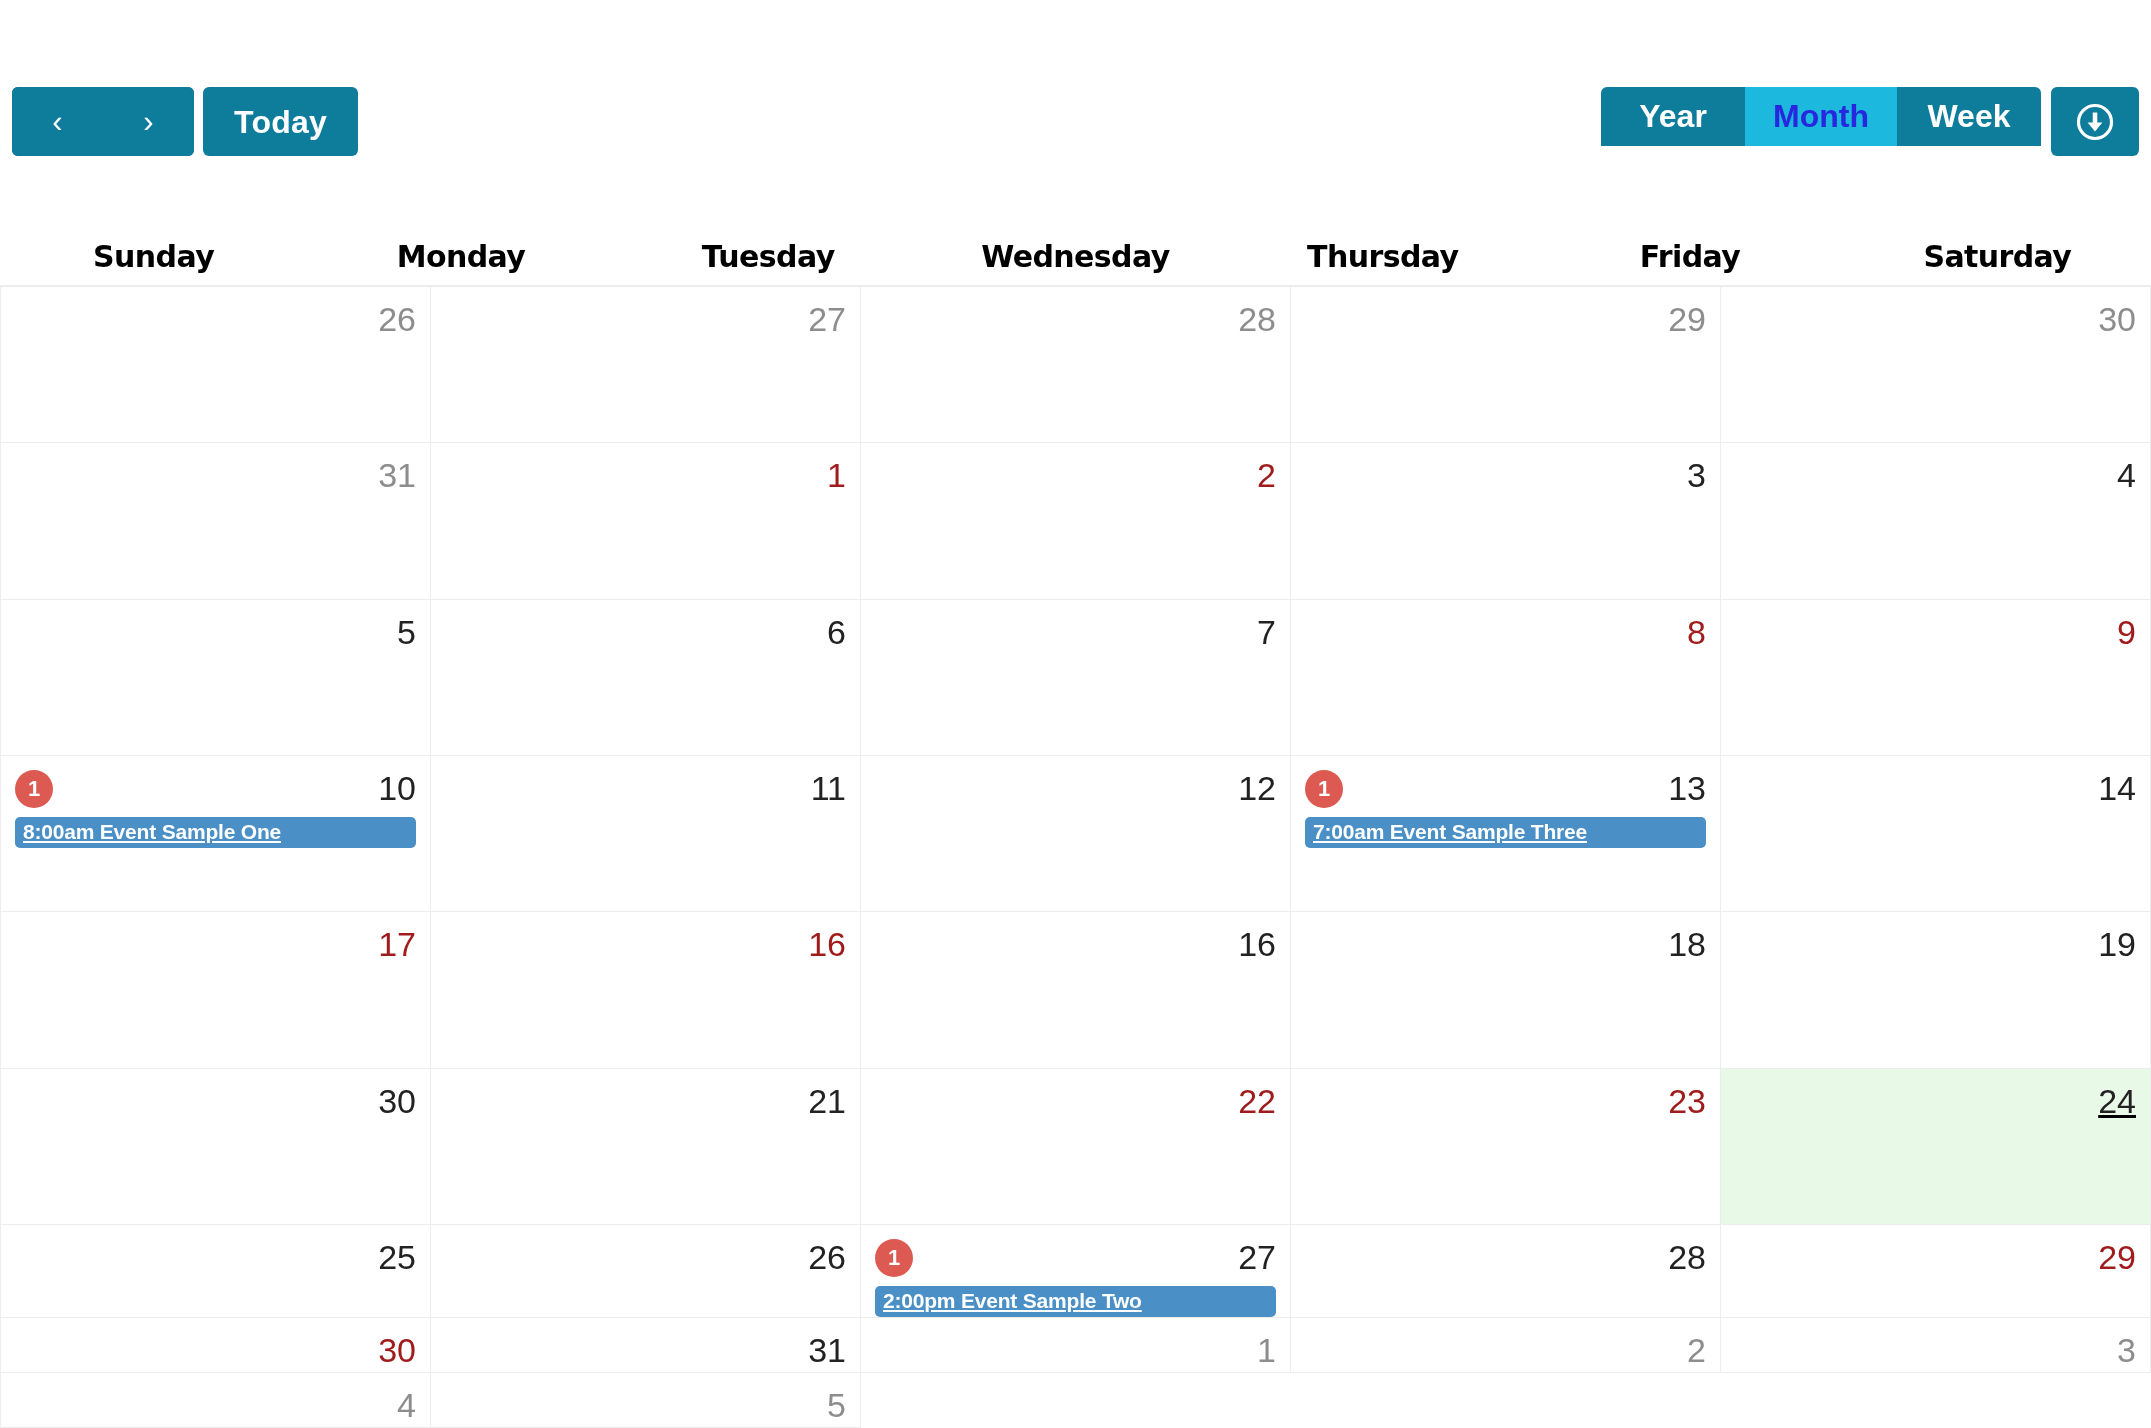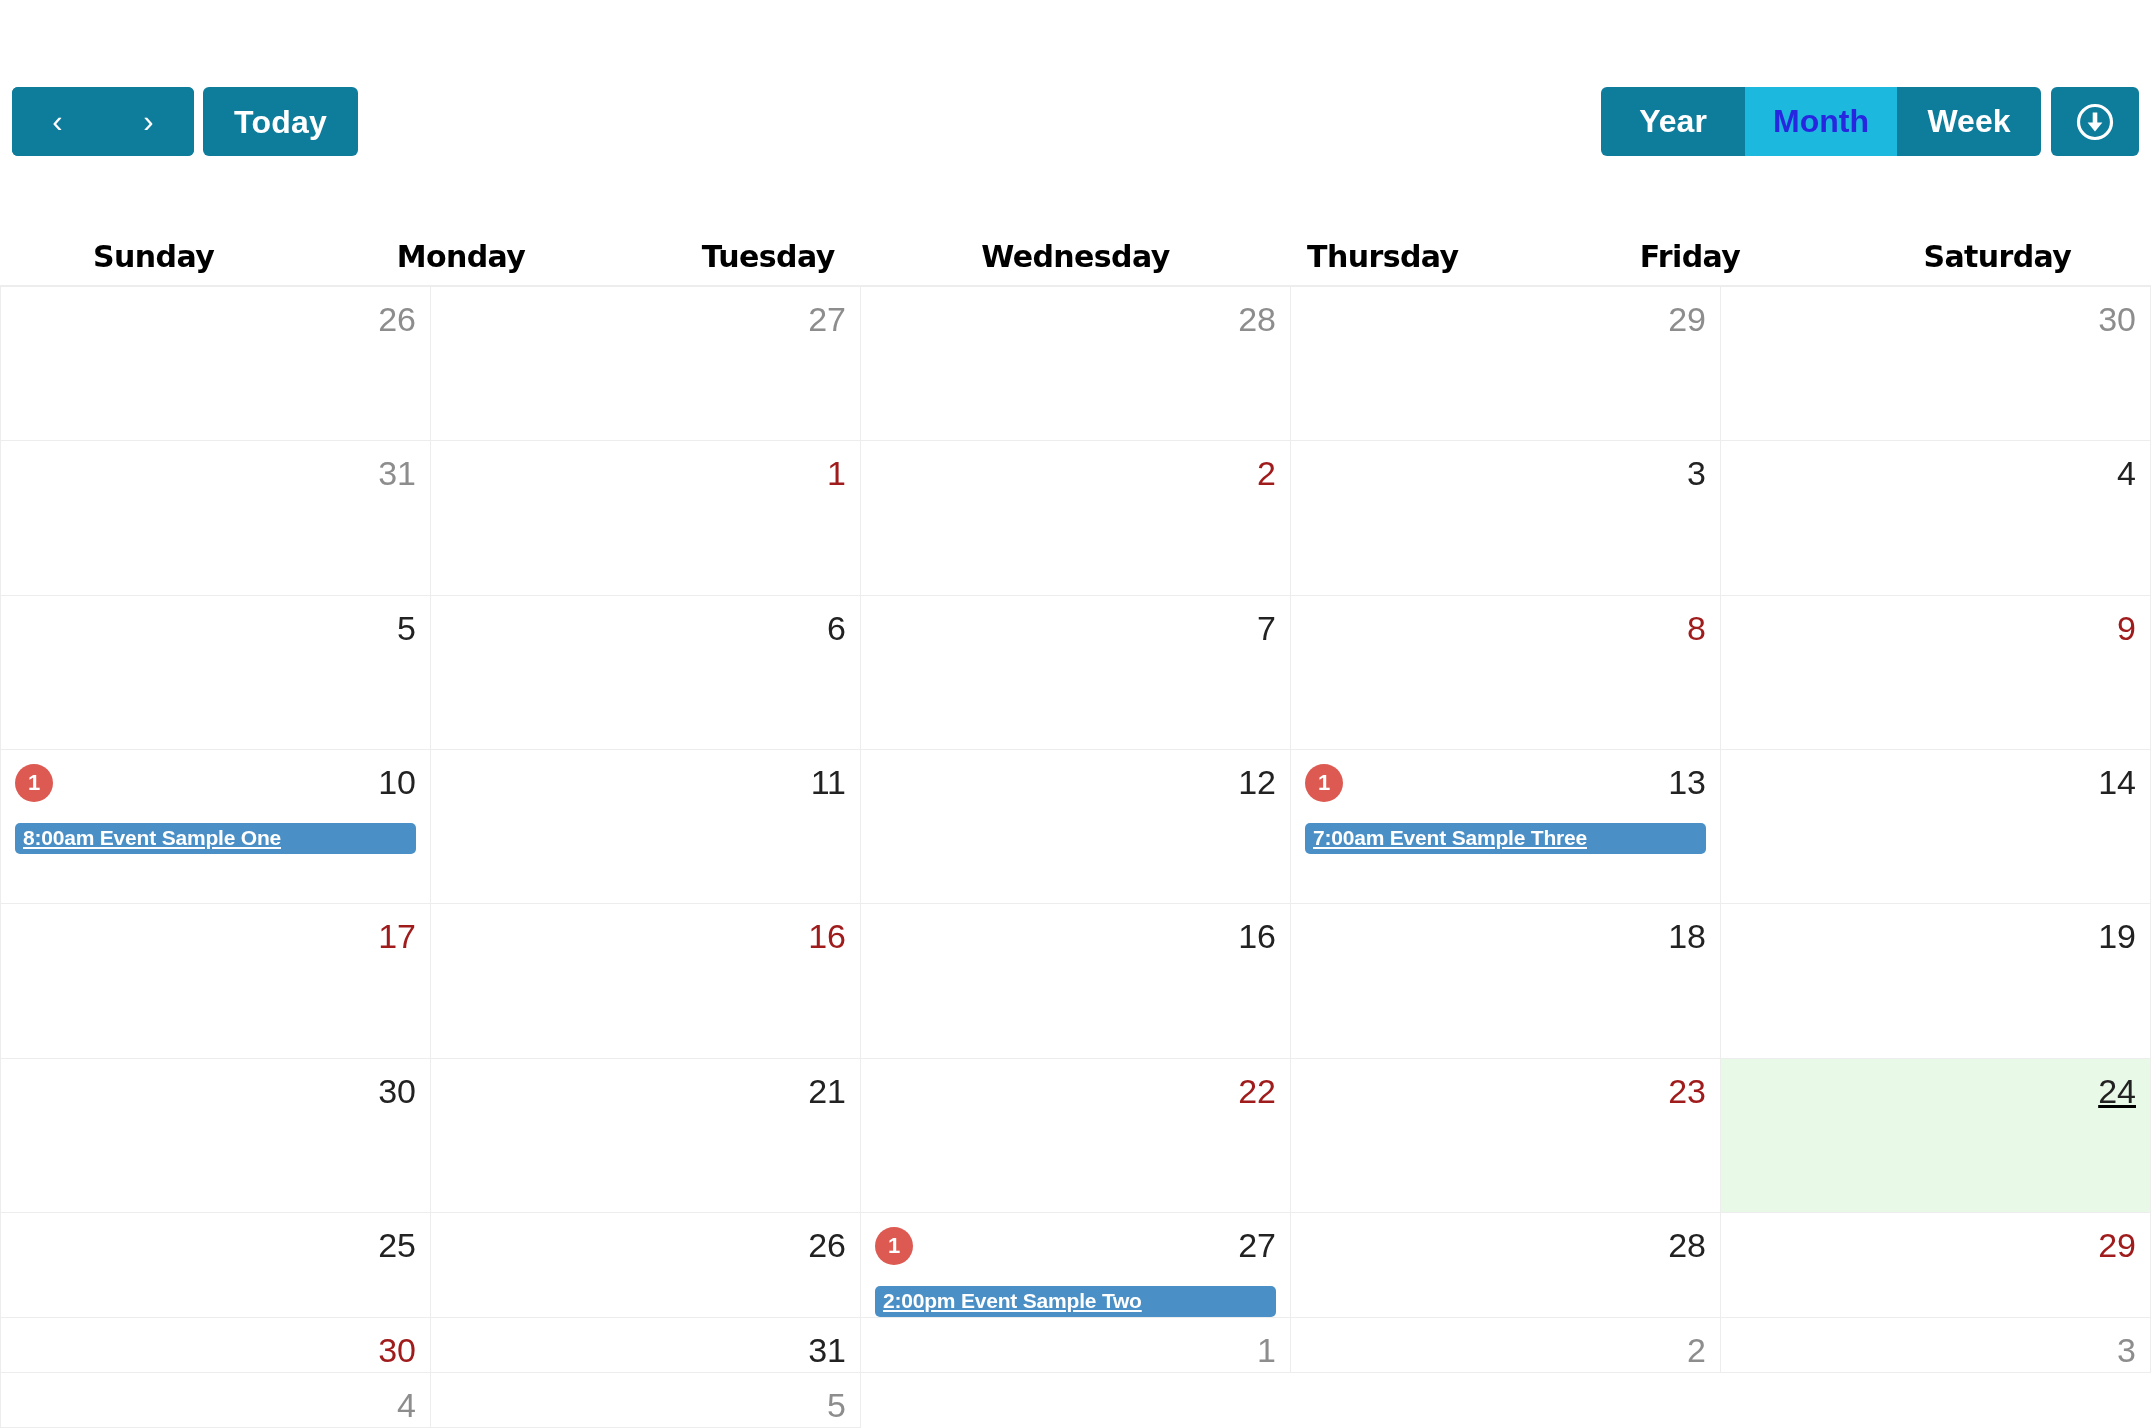--- a/index.html
+++ b/index.html
@@ -93,21 +93,21 @@
   }
 
   .viewgroup {
     display: flex;
     border-radius: 6px;
     overflow: hidden;
     height: 69px;
   }
 
   .view-btn {
-    height: 69px;
+    height: 59px;
     background: #0e7c9b;
     color: #ffffff;
     font-size: 32px;
     font-weight: bold;
     display: flex;
     align-items: center;
     justify-content: center;
     cursor: pointer;
     border: none;
     padding: 0 28px;
@@ -213,21 +213,21 @@
     font-size: 22px;
     font-weight: bold;
     display: flex;
     align-items: center;
     justify-content: center;
     font-family: "Liberation Sans", sans-serif;
     cursor: pointer;
   }
 
   .events {
-    margin-top: 19px;
+    margin-top: 7px;
     display: flex;
     flex-direction: column;
     gap: 4px;
   }
 
   .event {
     background: #4a90c6;
     border-radius: 5px;
     height: 31px;
     display: flex;

